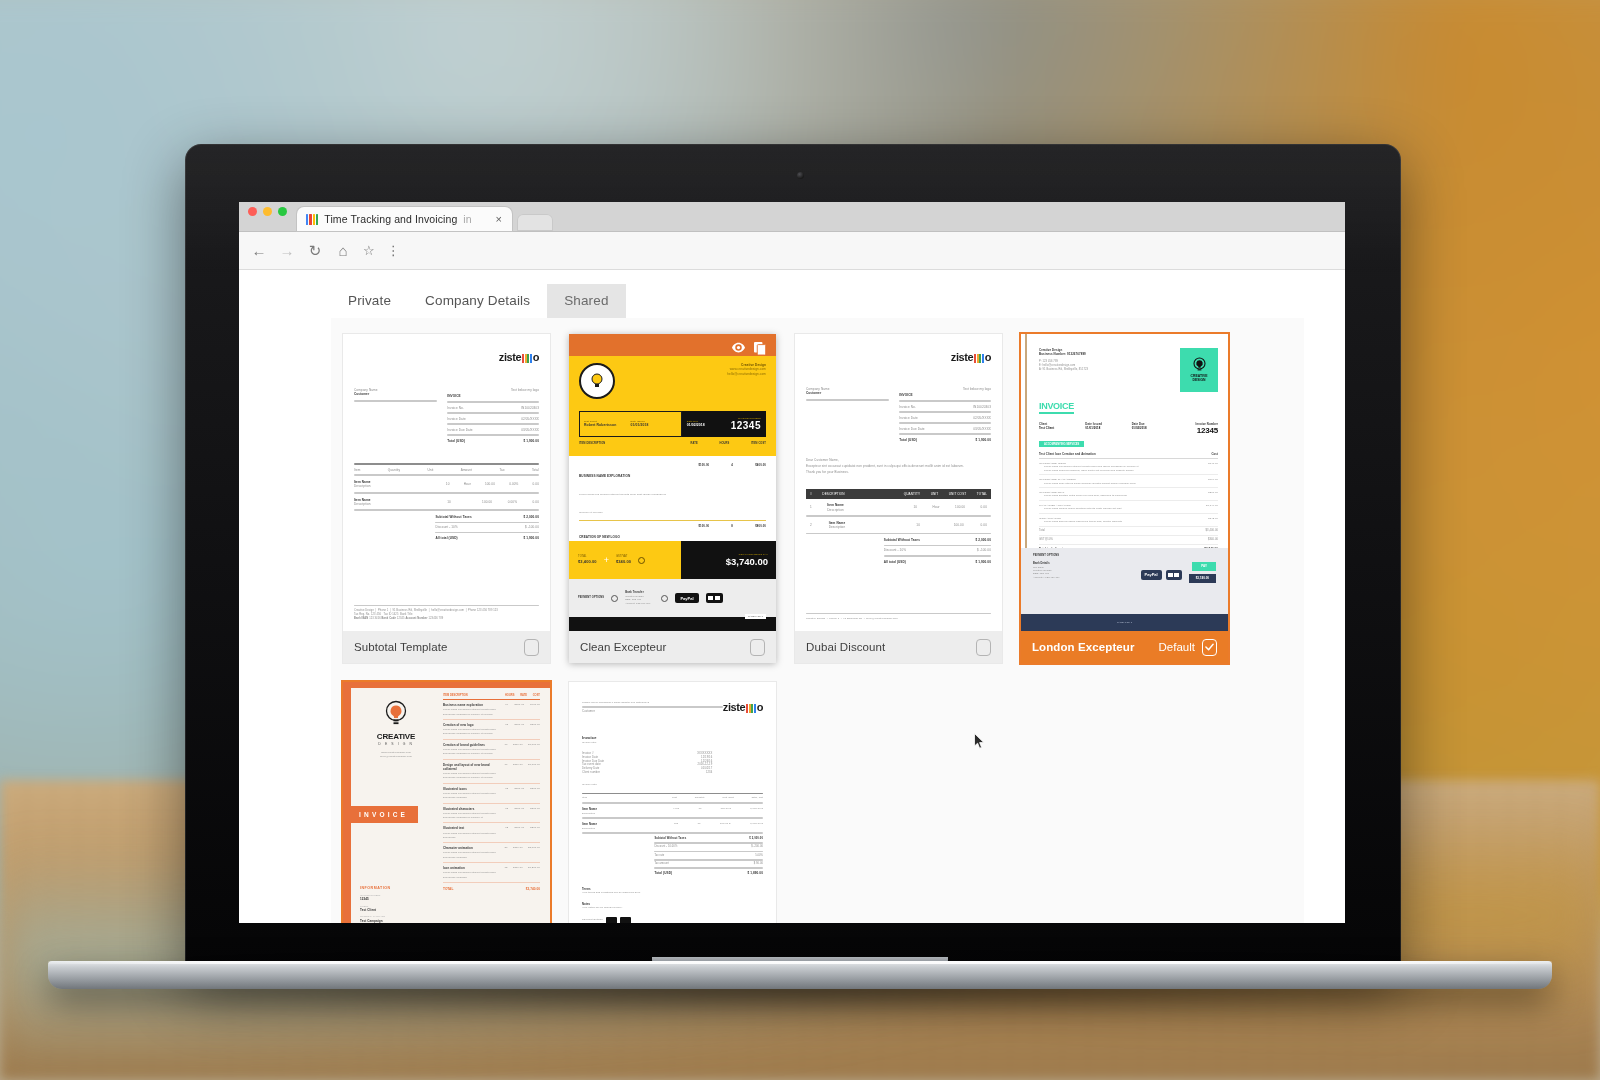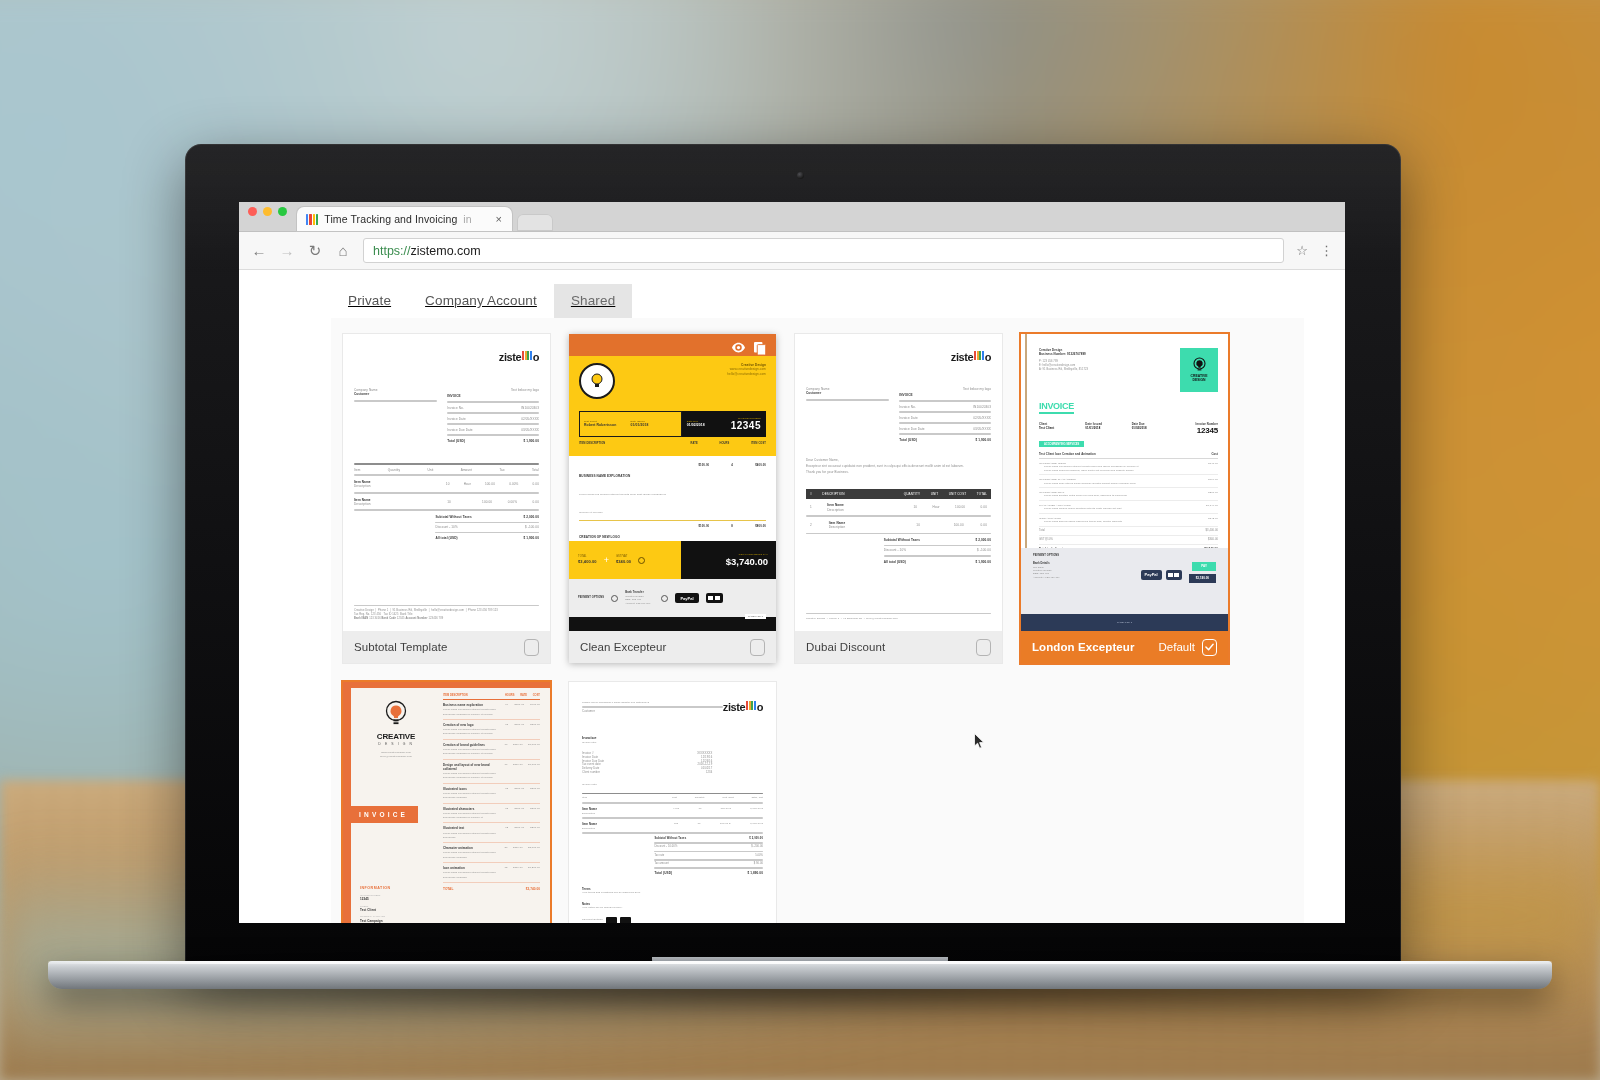--- a/index.html
+++ b/index.html
@@ -130,21 +130,20 @@
   }
   .omnibox .scheme { color: #3a8c4e; }
   .omnibox .host { color: #202020; }
   .tb-right { display: flex; align-items: center; gap: 12px; color: #6e6e6e; font-size: 13px; }
 
   
   .page { flex: 1; background: #ffffff; overflow: hidden; position: relative; }
   .tabs-row {
     display: flex; align-items: flex-end; padding: 14px 0 0 92px; gap: 0;
     background: #ffffff;
-    text-decoration: underline;
   }
   .ptab {
     font-size: 13.5px; color: #555; padding: 9px 17px 10px; letter-spacing: .15px;
   }
   .ptab.active { background: #e5e5e5; color: #6b6b6b; }
   .panel {
     margin: 0 41px 0 92px; background: #fafafa; padding: 16px 12px 0 12px;
     height: 100%;
   }
   .grid { display: flex; flex-wrap: wrap; gap: 19px 19px; }
@@ -178,21 +177,21 @@
 
   
   .cursor { position: absolute; left: 735px; top: 463px; z-index: 40; }
 
   
   .mini { position: absolute; inset: 0; font-size: 3px; color: #ararar; }
   .ln { background: #c9c9c9; height: 1.6px; border-radius: 1px; }
   .ln.d { background: #8d8d8d; }
   .txt { font-size: 3.1px; color: #8a8a8a; line-height: 1.45; letter-spacing: .1px; }
   .txt.b { color: #333; font-weight: bold; }
-  .zlogo { display: inline-flex; align-items: flex-start; font-size: 11px; font-weight: bold; color: #1b1b1b; letter-spacing: -.4px; }
+  .zlogo { display: inline-flex; align-items: flex-end; font-size: 11px; font-weight: bold; color: #1b1b1b; letter-spacing: -.4px; }
   .zbars { display: inline-flex; gap: .9px; align-items: flex-end; margin: 0 1px; height: 9px; }
   .zbars i { width: 1.7px; height: 9px; display: block; }
   .row { display: flex; align-items: center; }
 </style>
 </head>
 <body>
 
 <div class="bg">
   <div class="bg-sky"></div>
   <div class="bg-desk"></div>
@@ -226,34 +225,30 @@
           <span class="tab-x">×</span>
         </div>
         <div class="tab-ghost"></div>
       </div>
 
       <div class="toolbar">
         <span class="navbtn">←</span>
         <span class="navbtn dim">→</span>
         <span class="navbtn">↻</span>
         <span class="navbtn">⌂</span>
-        <div class="omnibox">
-          <span class="scheme">https://</span>
-          <span class="host">zistemo.com</span>
-        </div>
         <div class="tb-right">
           <span>☆</span>
           <span>⋮</span>
         </div>
       </div>
 
       <div class="page">
         <div class="tabs-row">
           <div class="ptab">Private</div>
-          <div class="ptab">Company Account</div>
+          <div class="ptab">Company Details</div>
           <div class="ptab active">Shared</div>
         </div>
 
         <div class="panel">
           <div class="grid">
 
             <div class="card">
               <div class="thumb">
                 <div class="mini" style="padding:9px 11px">
                   <div class="row" style="justify-content:flex-end;margin-top:8px">

